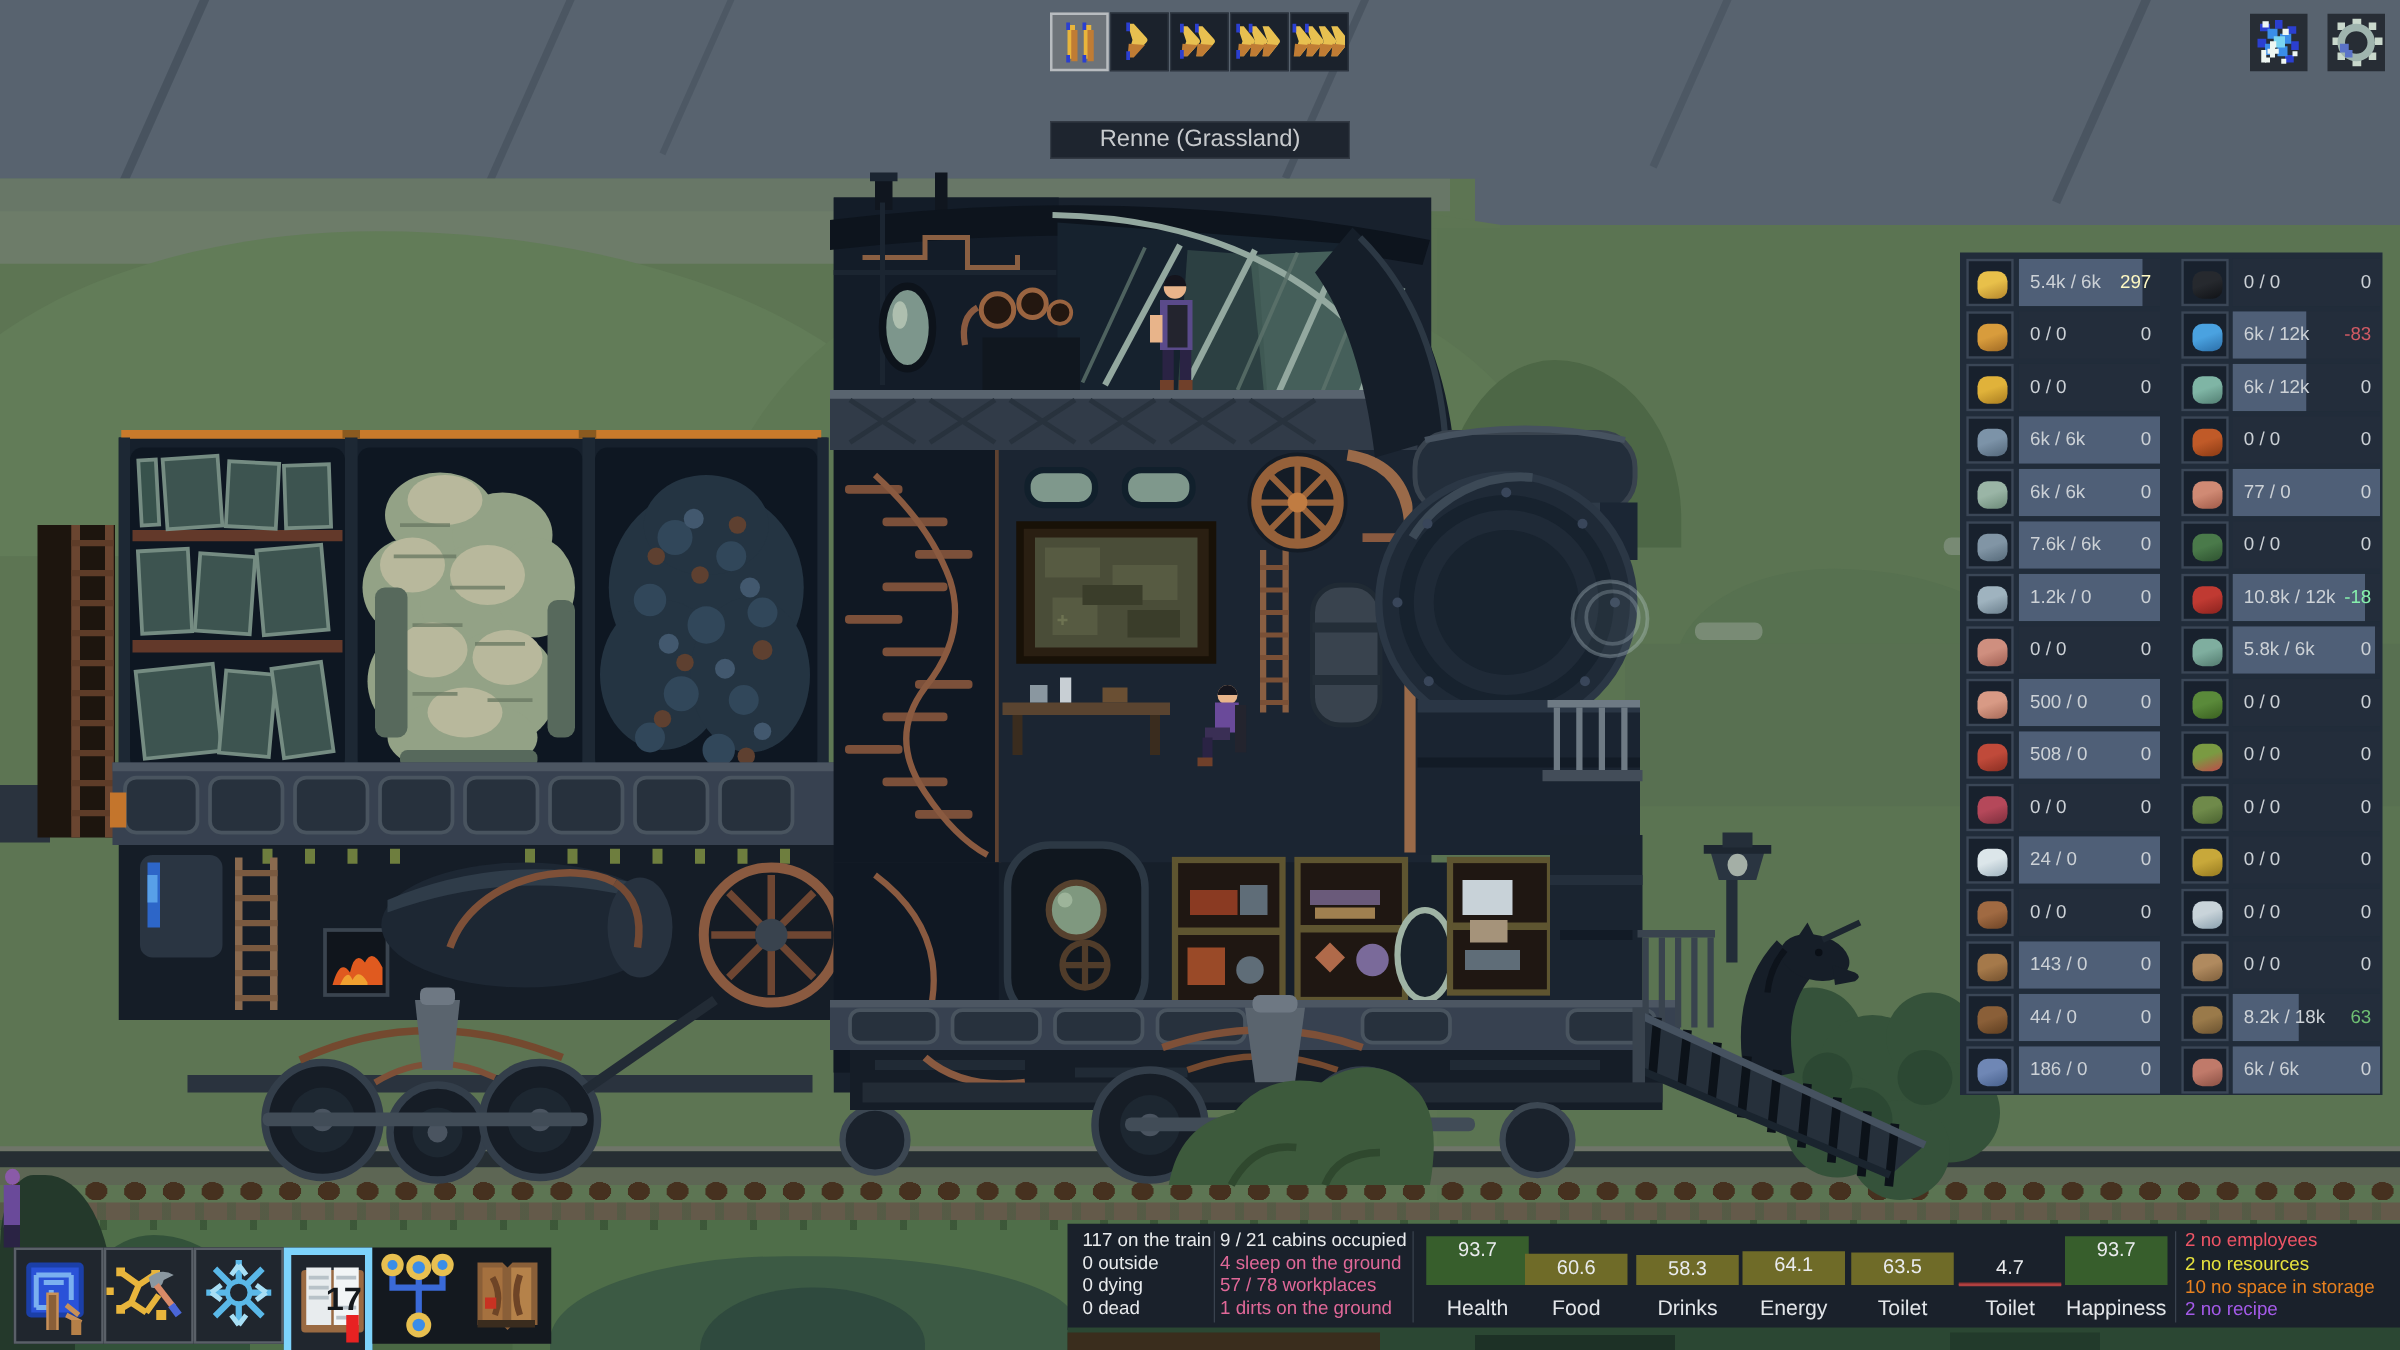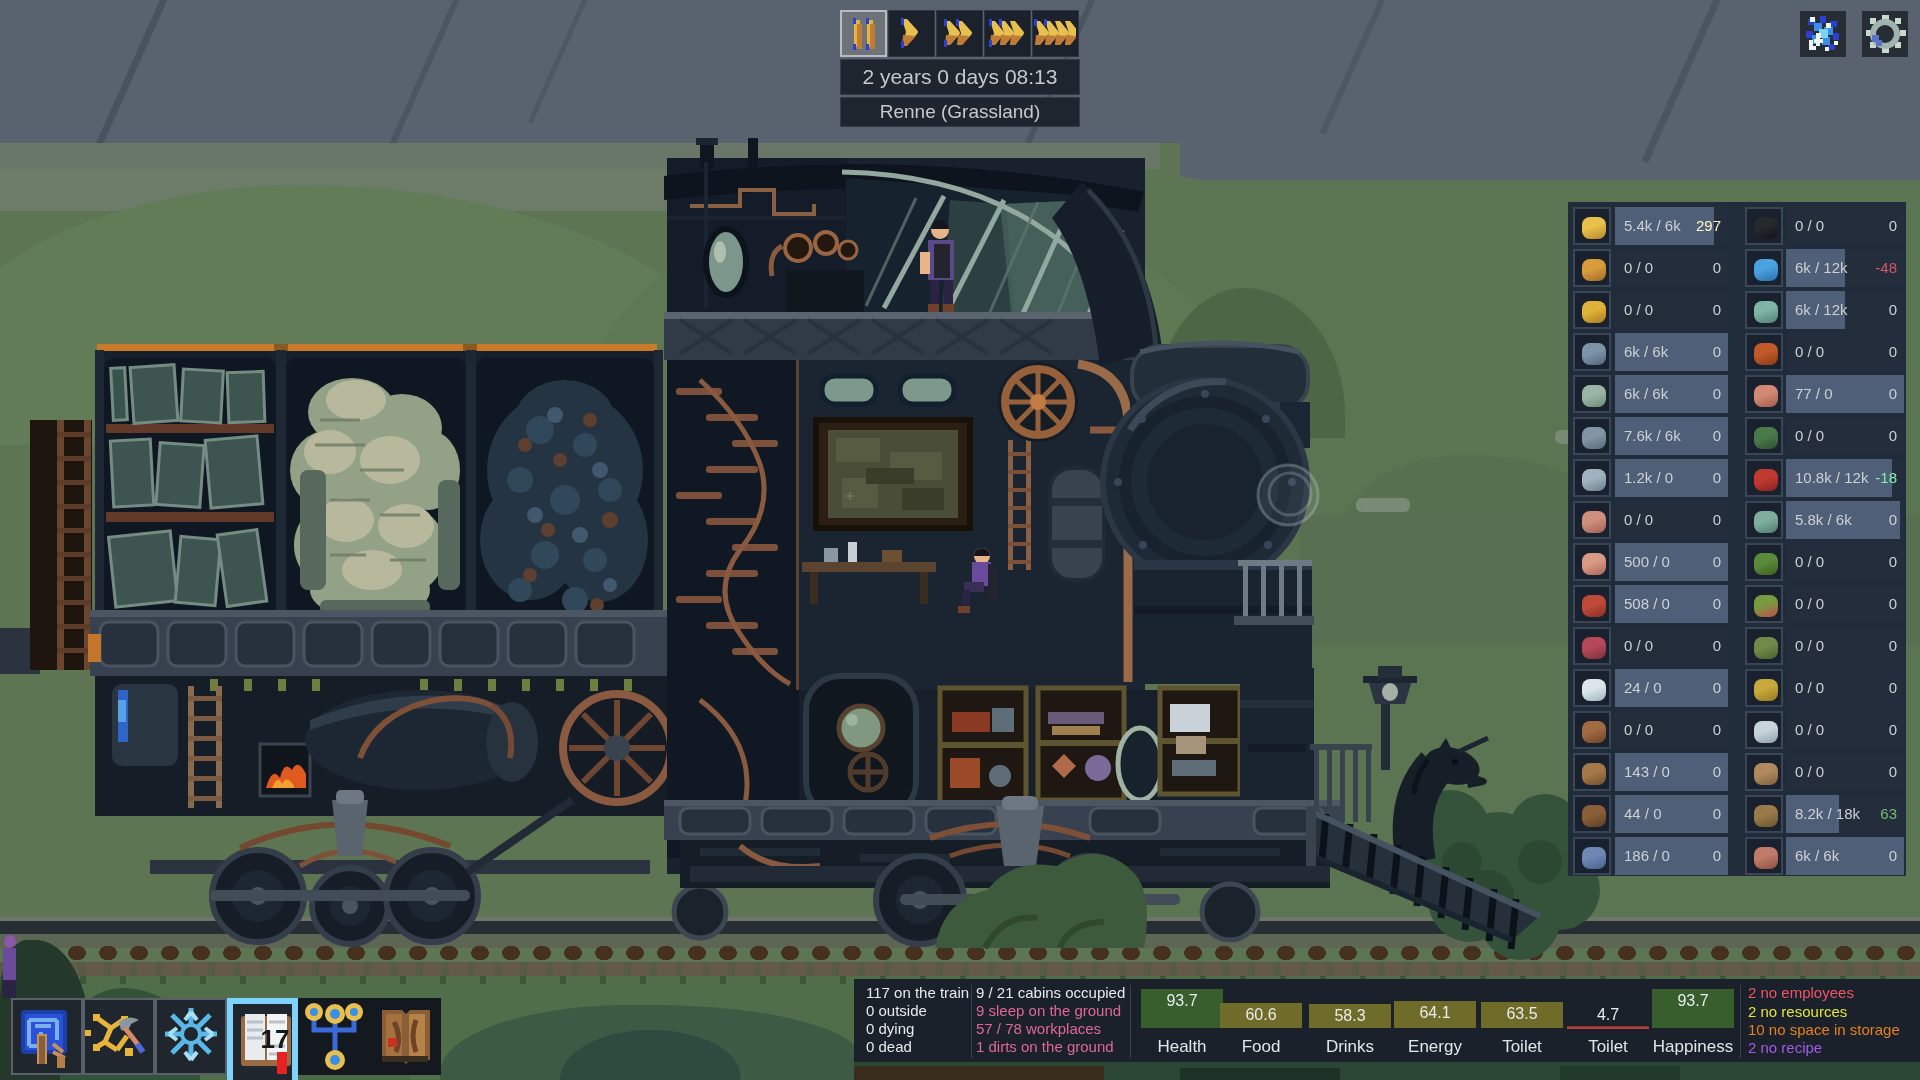--- a/index.html
+++ b/index.html
@@ -671,21 +671,20 @@
           <path d="M13,24 l11,1 l-7,9 l-5,0 z" fill="#c07c34"></path>
           <path d="M22,10 l5,0 l8,10 q2,2 0,4 l-8,10 l-5,0 l4,-12 z" fill="#e8c050"></path>
           <path d="M23,24 l11,1 l-7,9 l-5,0 z" fill="#c07c34"></path>
           <path d="M32,10 l5,0 l8,10 q2,2 0,4 l-8,10 l-5,0 l4,-12 z" fill="#e8c050"></path>
           <path d="M33,24 l11,1 l-7,9 l-5,0 z" fill="#c07c34"></path>
           <rect x="1" y="8" width="3" height="7" fill="#2b3fd0"></rect>
           <rect x="11" y="8" width="3" height="7" fill="#2b3fd0"></rect>
         </g>
       </svg></div>
 
-<div class="abs" style="left:840px;top:59px;width:240px;height:36px;background:#1e252f;border:1px solid #343c46;box-sizing:border-box;color:#c6c9cc;font-size:21px;text-align:center;line-height:34px">2 years 0 days 08:13</div>
 
 <div class="abs" style="left:840px;top:97px;width:240px;height:30px;background:#1e252f;border:1px solid #343c46;box-sizing:border-box;color:#c6c9cc;font-size:19px;text-align:center;line-height:28px">Renne (Grassland)</div>
 
 <div class="abs" style="left:1800px;top:11px;width:46px;height:46px;background:#272d35">
 <svg width="46" height="46" viewBox="0 0 46 46">
         <g fill="#2b3fd0">
           <rect x="8" y="8" width="8" height="6"></rect>
           <rect x="20" y="5" width="6" height="7"></rect>
           <rect x="30" y="10" width="7" height="6"></rect>
           <rect x="6" y="20" width="7" height="7"></rect>
@@ -900,21 +899,21 @@
       <span class="vn" style="color:#ccd1d6">0</span>
     </div>
 
 <div class="ic" style="left:1745px;top:249px">
       <div class="blob" style="background:linear-gradient(160deg,#4aa2e0 45%,#2b6ea8)"></div>
     </div>
 
 <div class="vc2" style="left:1786px;top:249px">
       <div class="fill" style="width:59px"></div>
       <span class="vt">6k / 12k</span>
-      <span class="vn" style="color:#d05a64">-48</span>
+      <span class="vn" style="color:#d05a64">-83</span>
     </div>
 
 <div class="ic" style="left:1745px;top:291px">
       <div class="blob" style="background:linear-gradient(160deg,#7fb5a5 45%,#527e72)"></div>
     </div>
 
 <div class="vc2" style="left:1786px;top:291px">
       <div class="fill" style="width:59px"></div>
       <span class="vt">6k / 12k</span>
       <span class="vn" style="color:#ccd1d6">0</span>
@@ -1129,21 +1128,21 @@
 <div class="abs" style="left:854px;top:979px;width:1066px;height:85px;background:#1a212b"></div>
 
 <div class="abs" style="left:971px;top:985px;width:1px;height:73px;background:#39424e"></div>
 
 <div class="abs" style="left:1130px;top:985px;width:1px;height:73px;background:#39424e"></div>
 
 <div class="abs" style="left:1740px;top:985px;width:1px;height:73px;background:#39424e"></div>
 
 <div class="abs" style="left:866px;top:984px;font-size:15px;line-height:18px;color:#e8eaec">117 on the train<br>0 outside<br>0 dying<br>0 dead</div>
 
-<div class="abs" style="left:976px;top:984px;font-size:15px;line-height:18px"><span style="color:#e8eaec">9 / 21 cabins occupied</span><br><span style="color:#e06898">9 sleep on the ground</span><br><span style="color:#e06898">57 / 78 workplaces</span><br><span style="color:#e06898">1 dirts on the ground</span></div>
+<div class="abs" style="left:976px;top:984px;font-size:15px;line-height:18px"><span style="color:#e8eaec">9 / 21 cabins occupied</span><br><span style="color:#e06898">4 sleep on the ground</span><br><span style="color:#e06898">57 / 78 workplaces</span><br><span style="color:#e06898">1 dirts on the ground</span></div>
 
 <div class="abs" style="left:1141px;top:989px;width:82px;height:39px;background:#375e2c"></div>
 <div class="sval" style="left:1137px;top:992px">93.7</div>
 <div class="slabel" style="left:1137px;top:1037px">Health</div>
 
 <div class="abs" style="left:1220px;top:1003px;width:82px;height:25px;background:#6f6b28"></div>
 <div class="sval" style="left:1216px;top:1006px">60.6</div>
 <div class="slabel" style="left:1216px;top:1037px">Food</div>
 
 <div class="abs" style="left:1309px;top:1004px;width:82px;height:24px;background:#6f6b28"></div>

